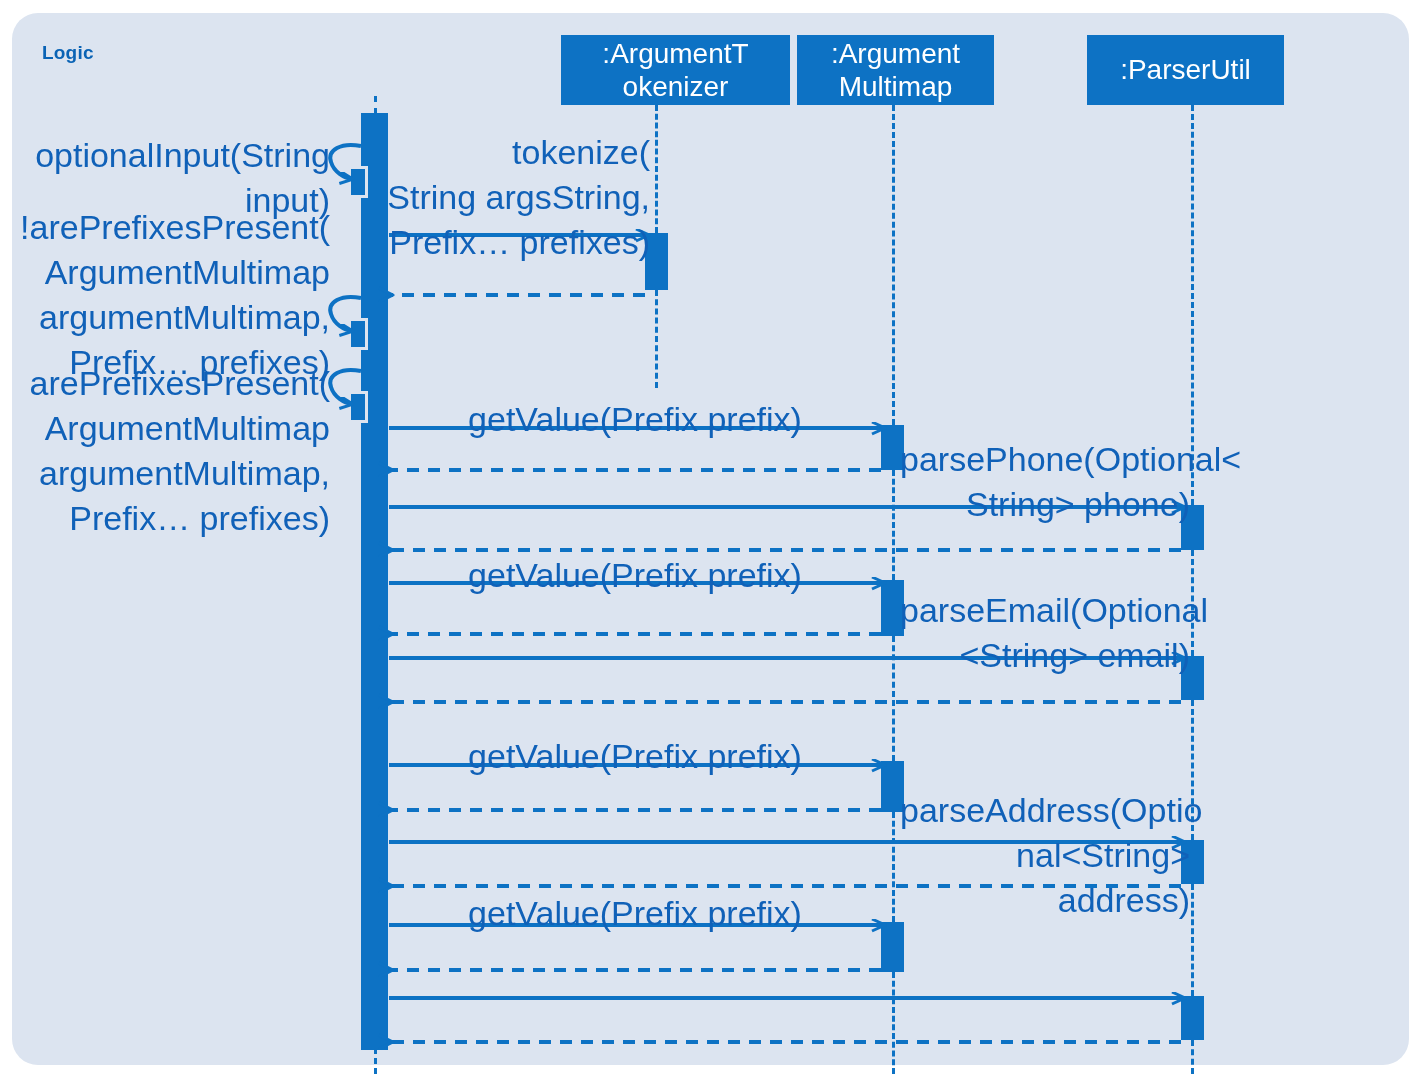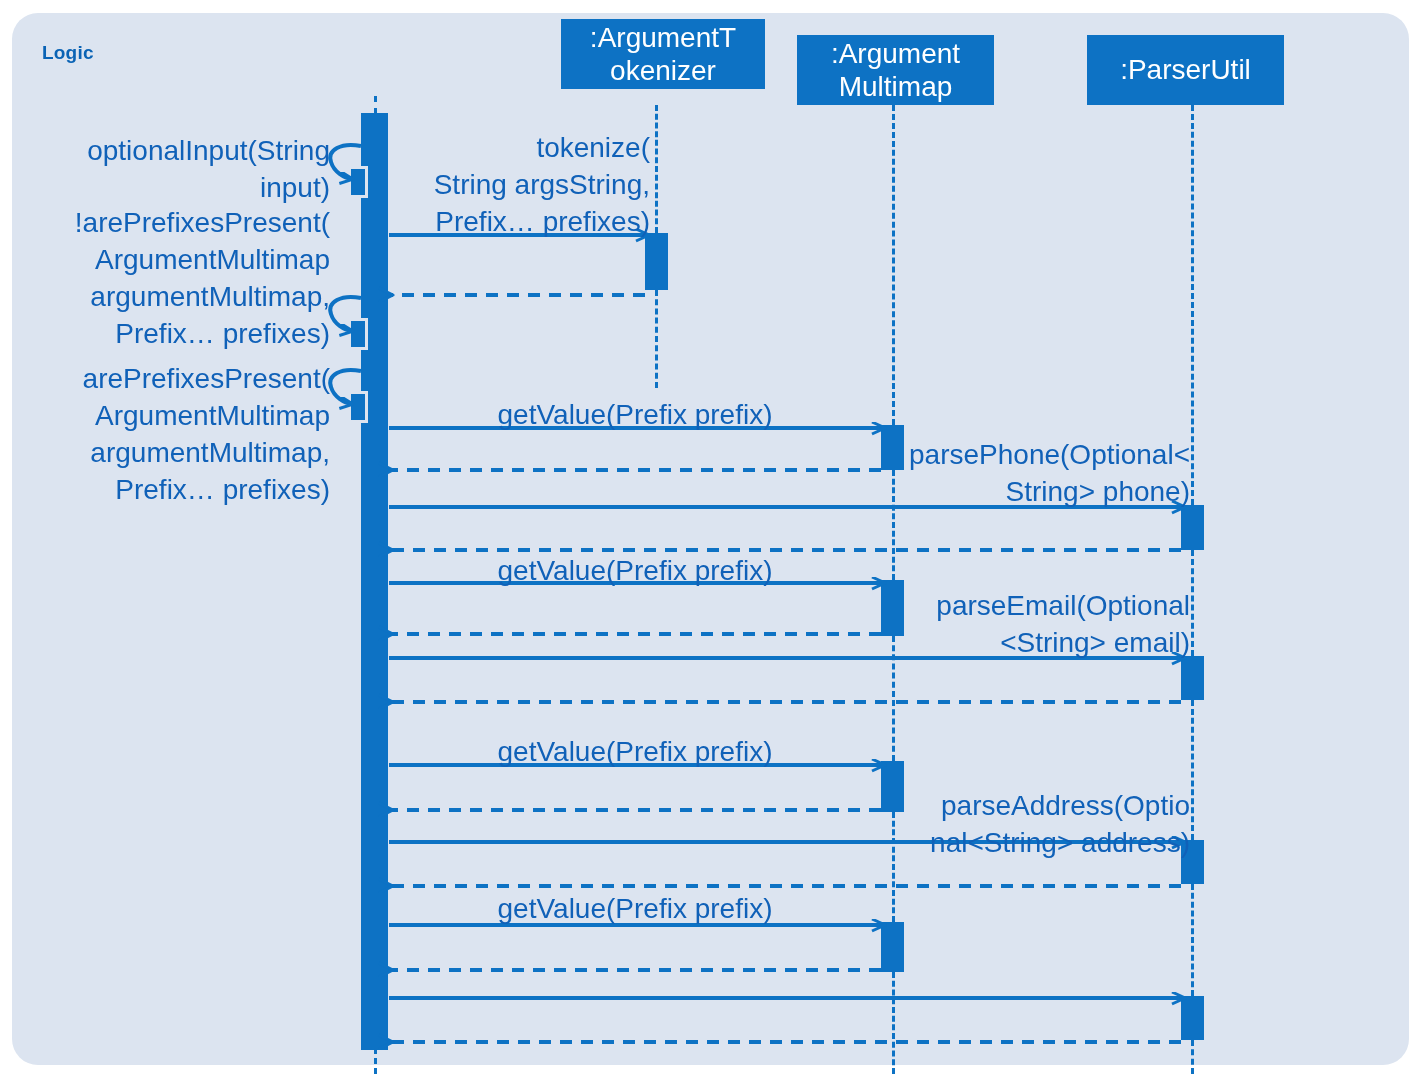--- a/index.html
+++ b/index.html
@@ -57,21 +57,21 @@
   }
   .self-stub {
     position: absolute;
     background: #0d72c4;
     border: 3px solid #dce4f0;
     box-sizing: content-box;
   }
   .msg-label {
     position: absolute;
     color: #1061b8;
-    font-size: 28px;
+    font-size: 34px;
     line-height: 1.32;
     text-align: right;
     white-space: pre-line;
   }
   .msg-label.center { text-align: center; }
   svg.overlay {
     position: absolute;
     left: 0;
     top: 0;
     width: 1421px;
@@ -80,21 +80,21 @@
   }
 </style>
 </head>
 <body>
 
 <div id="stage">
   <div id="frame"></div>
 
   <div class="frame-label">Logic</div>
 
-  <div class="lifeline-box" style="left:561px; top:19px; width:204px; height:70px;">
+  <div class="lifeline-box" style="left:561px; top:35px; width:229px; height:70px;">
     <span style="white-space:pre-line;">:ArgumentT
 okenizer</span>
   </div>
   <div class="lifeline-box" style="left:797px; top:35px; width:197px; height:70px;">
     <span style="white-space:pre-line;">:Argument
 Multimap</span>
   </div>
   <div class="lifeline-box" style="left:1087px; top:35px; width:197px; height:70px;">
     <span style="white-space:pre-line;text-align:right;">:ParserUtil</span>
   </div>

